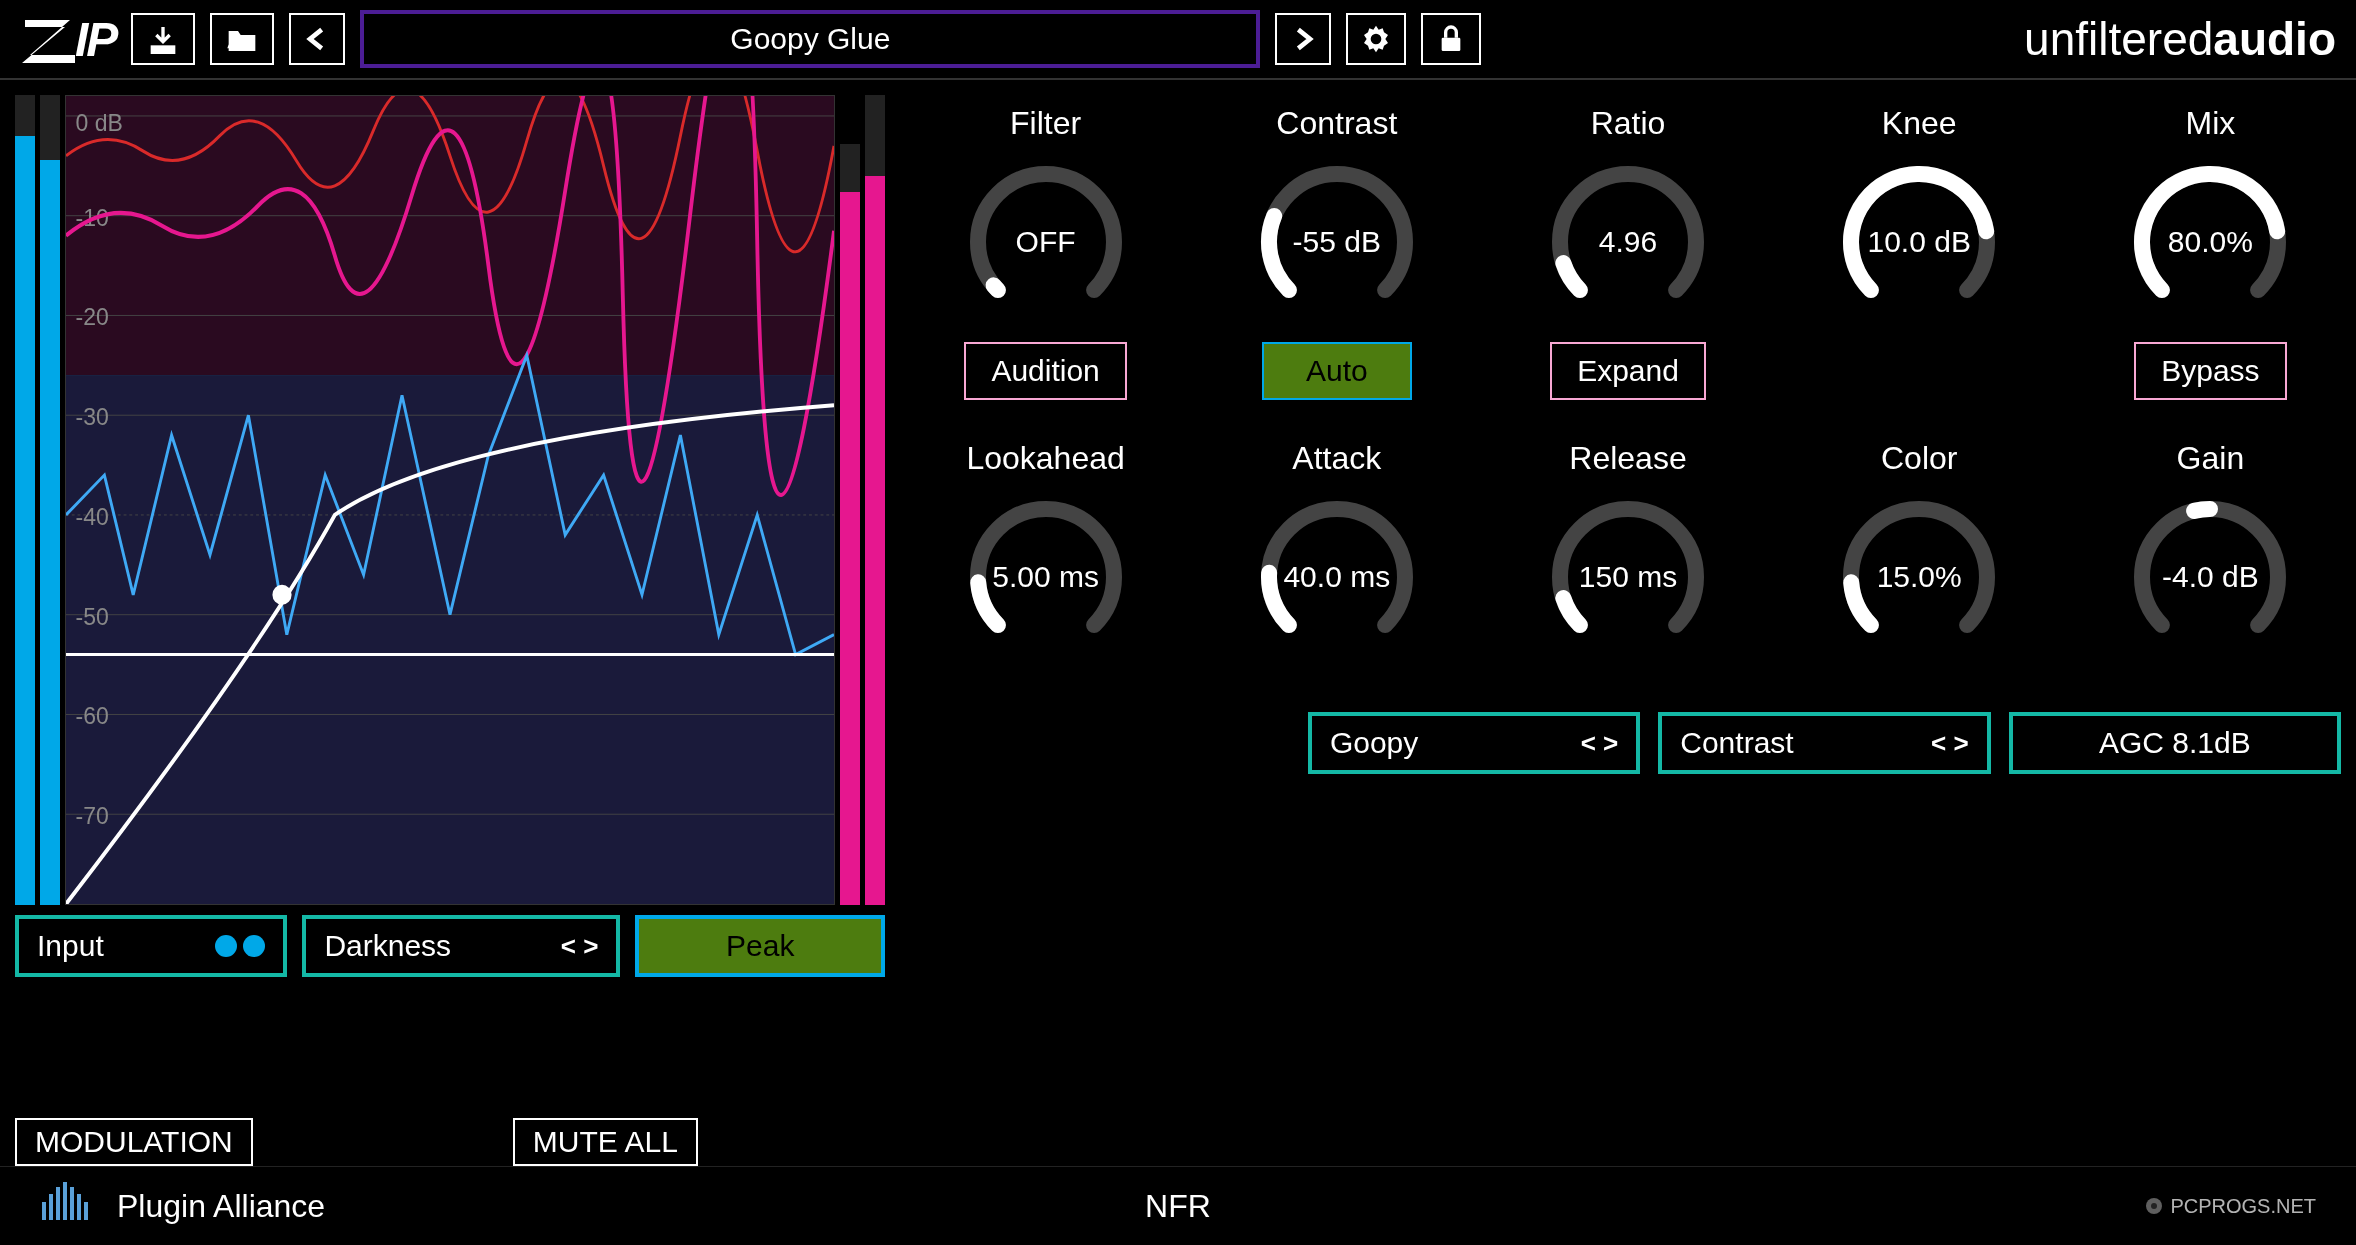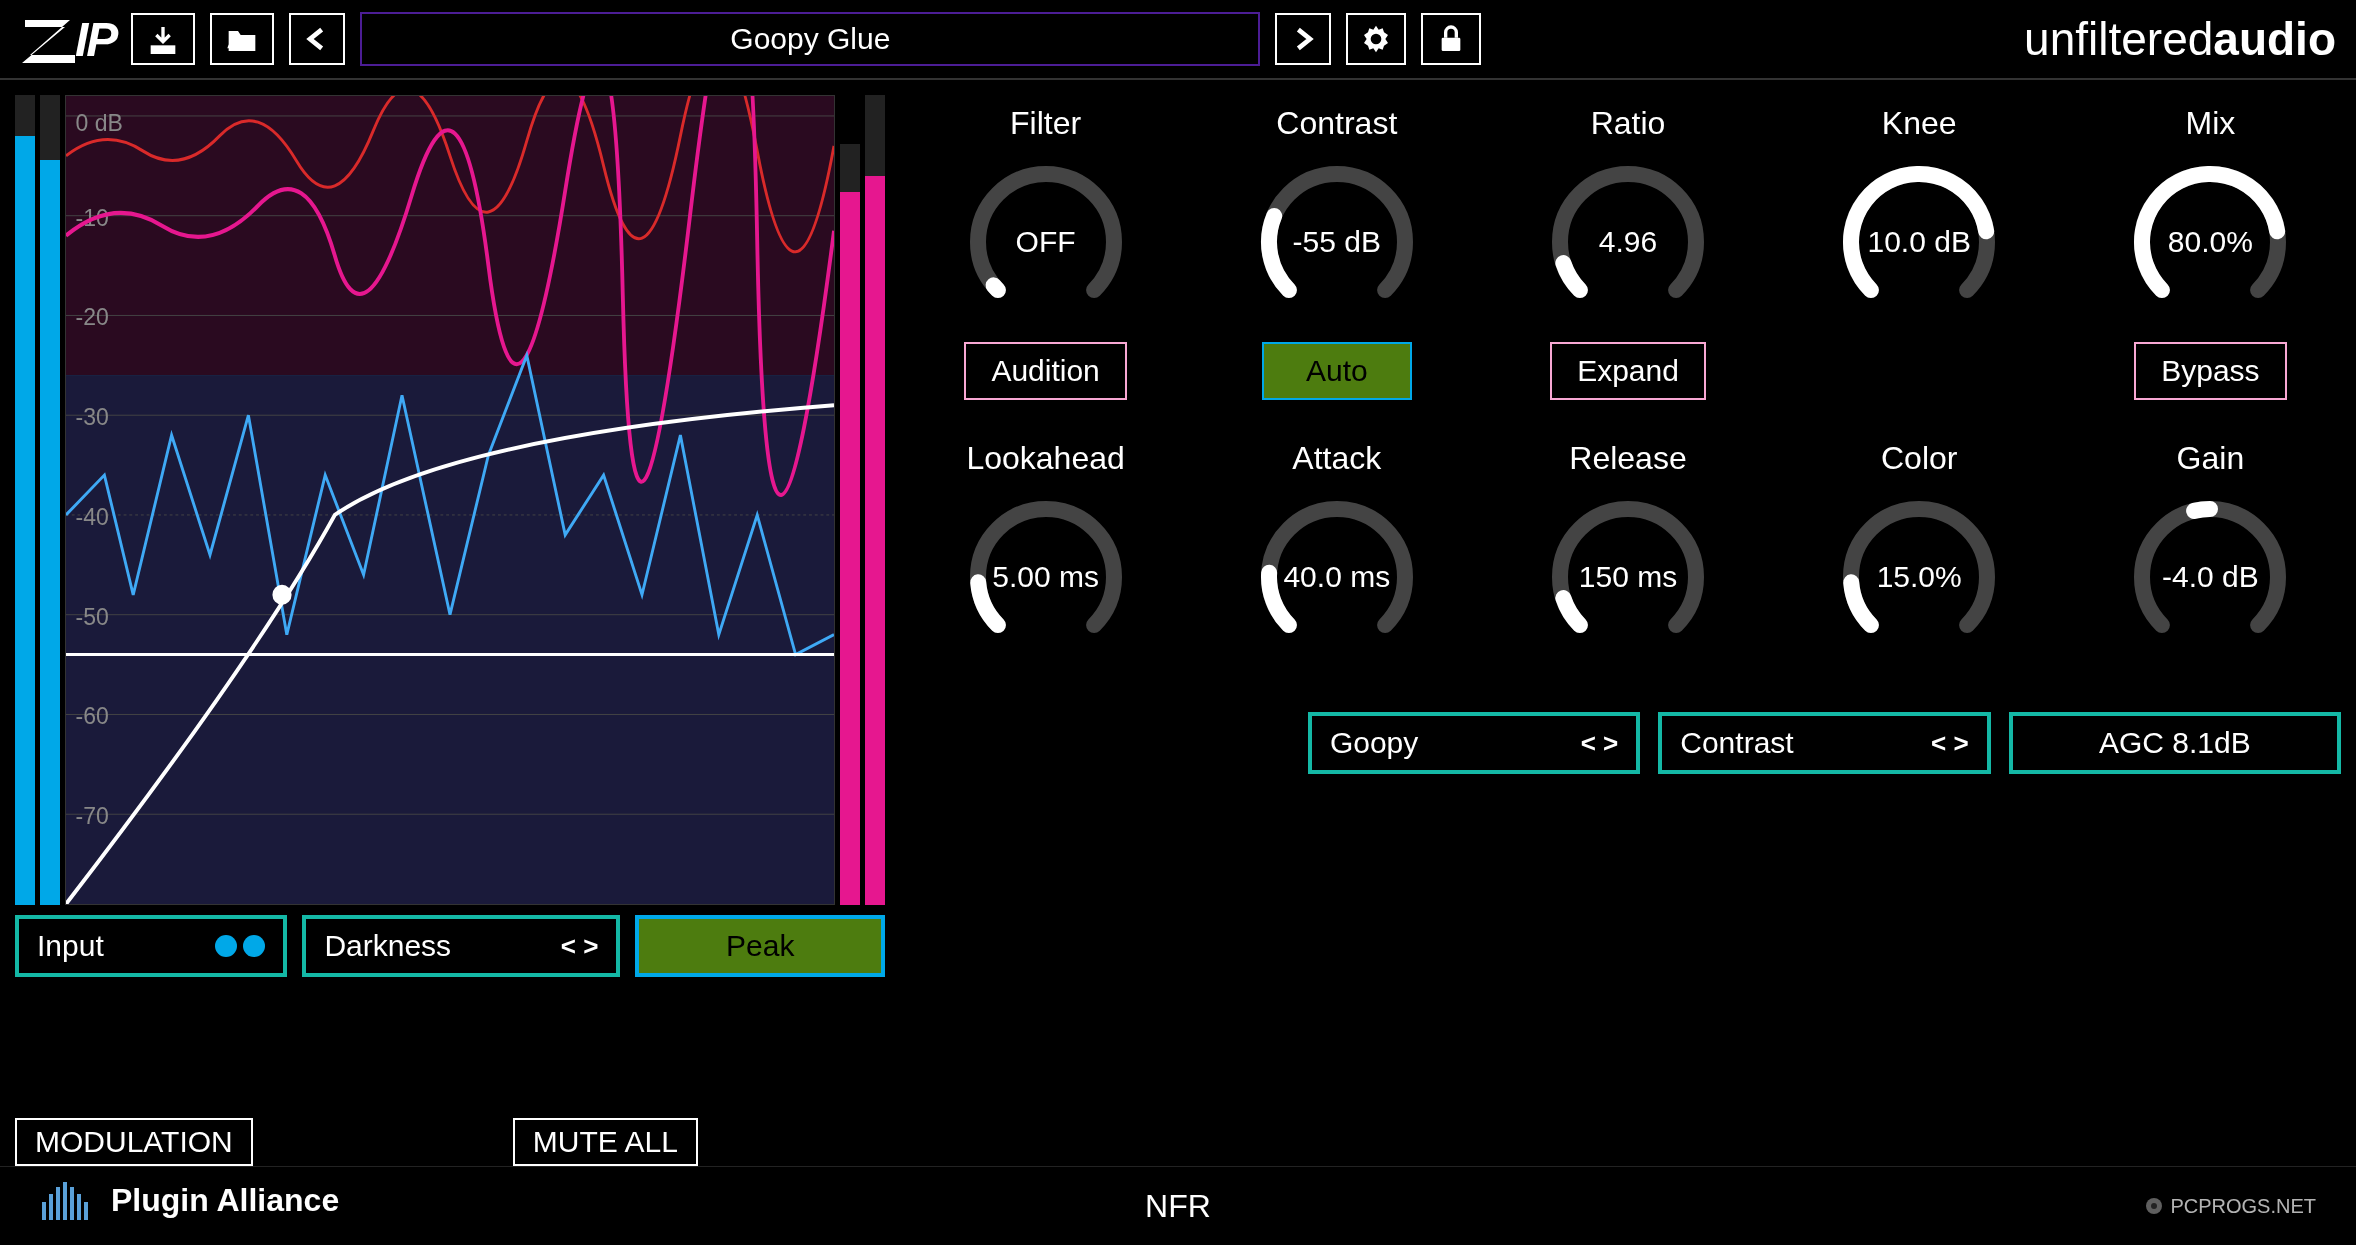--- a/index.html
+++ b/index.html
@@ -4,21 +4,21 @@
 <style>
 * { margin: 0; padding: 0; box-sizing: border-box; }
 body { background: #000; color: #fff; font-family: Arial, sans-serif; width: 2356px; height: 1245px; overflow: hidden; }
 
 .container { width: 100%; height: 100%; display: flex; flex-direction: column; }
 
 
 .header { display: flex; align-items: center; padding: 8px 20px; gap: 15px; height: 80px; border-bottom: 2px solid #333; }
 .logo { font-size: 48px; font-weight: bold; letter-spacing: -2px; display: flex; align-items: center; }
 .hdr-icon-box { border: 2px solid #fff; padding: 8px 12px; display: flex; align-items: center; justify-content: center; cursor: pointer; }
-.preset-box { border: 2px solid #4c1d95; padding: 8px 30px; flex: 1; text-align: center; font-size: 30px; max-width: 900px;}
+.preset-box { border: 4px solid #4c1d95; padding: 8px 30px; flex: 1; text-align: center; font-size: 30px; max-width: 900px;}
 .brand { font-size: 46px; font-weight: 300; margin-left: auto; }
 .brand b { font-weight: 600; }
 
 
 .main { display: flex; flex: 1; padding: 15px; gap: 30px; }
 
 
 .viz-section { width: 870px; display: flex; flex-direction: column; gap: 10px; }
 .viz-wrap { display: flex; gap: 5px; height: 810px; }
 .meter-bar { width: 20px; background: #222; position: relative; }
@@ -50,21 +50,21 @@
 
 .knobs-bottom { display: flex; gap: 18px; padding-top: 10px;}
 .knobs-bottom .sel-box { flex: 1; }
 .knobs-bottom .spacer { flex: 1.3; }
 
 
 .mod-bar { display: flex; padding: 0 15px; gap: 260px;}
 .mod-btn { border: 2px solid #fff; padding: 5px 18px; font-size: 30px; cursor: pointer;}
 
 .footer { display: flex; align-items: center; padding: 15px 40px; font-size: 32px; border-top: 1px solid #222; }
-.pa-logo { display: flex; gap: 21px; font-weight: 700;}
+.pa-logo { display: flex; align-items: center; gap: 27px; font-weight: 400;}
 .pa-icon svg { width: 50px; height: 40px; }
 .footer-center { position: absolute; left: 50%; transform: translateX(-50%); }
 .watermark { margin-left: auto; font-size: 20px; opacity: 0.7; display:flex; align-items:center; gap:6px;}
 </style>
 </head>
 <body>
 
 <div class="container">
 
   <div class="header">

